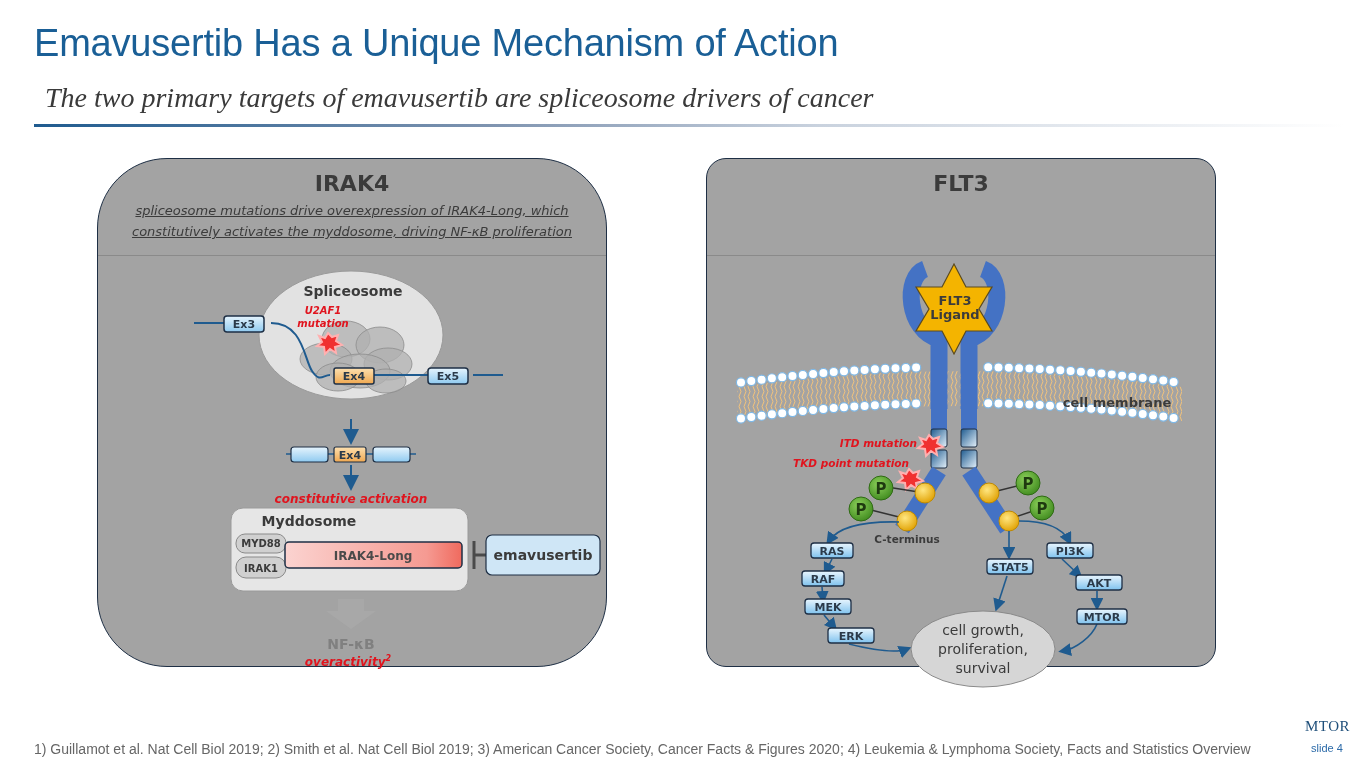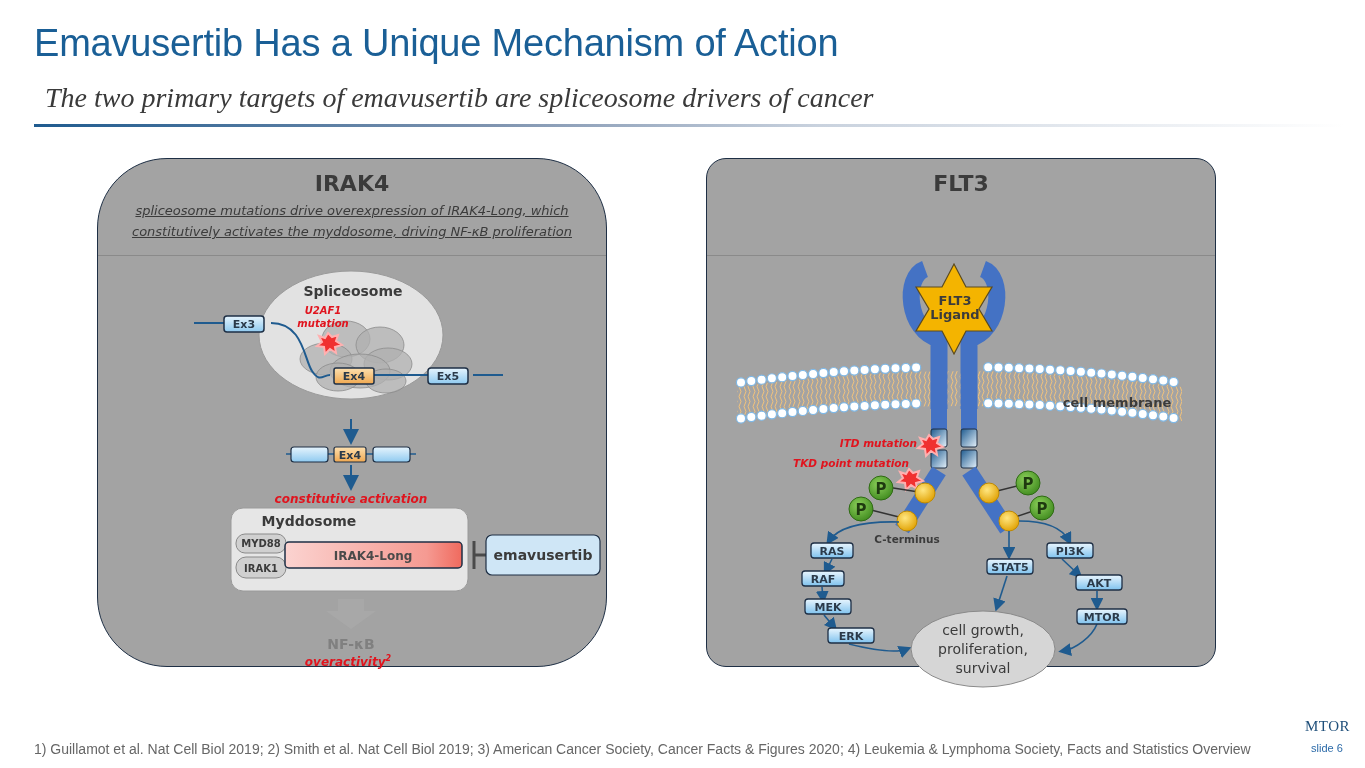--- a/index.html
+++ b/index.html
@@ -352,13 +352,13 @@
       <ellipse cx="276" cy="490" rx="72" ry="38" fill="#d6d6d6" stroke="#8a8a8a"></ellipse>
       <text x="276" y="476" text-anchor="middle" font-size="14" fill="#3b3b3b">cell growth,</text>
       <text x="276" y="495" text-anchor="middle" font-size="14" fill="#3b3b3b">proliferation,</text>
       <text x="276" y="514" text-anchor="middle" font-size="14" fill="#3b3b3b">survival</text>
     </g>
   </svg>
 </div>
 
 <div class="footnote">1) Guillamot et al. Nat Cell Biol 2019; 2) Smith et al. Nat Cell Biol 2019; 3) American Cancer Society, Cancer Facts &amp; Figures 2020; 4) Leukemia &amp; Lymphoma Society, Facts and Statistics Overview</div>
 <div class="logo">MTOR</div>
-<div class="slide-num">slide 6</div>
+<div class="slide-num">slide 4</div>
 
 </body></html>

